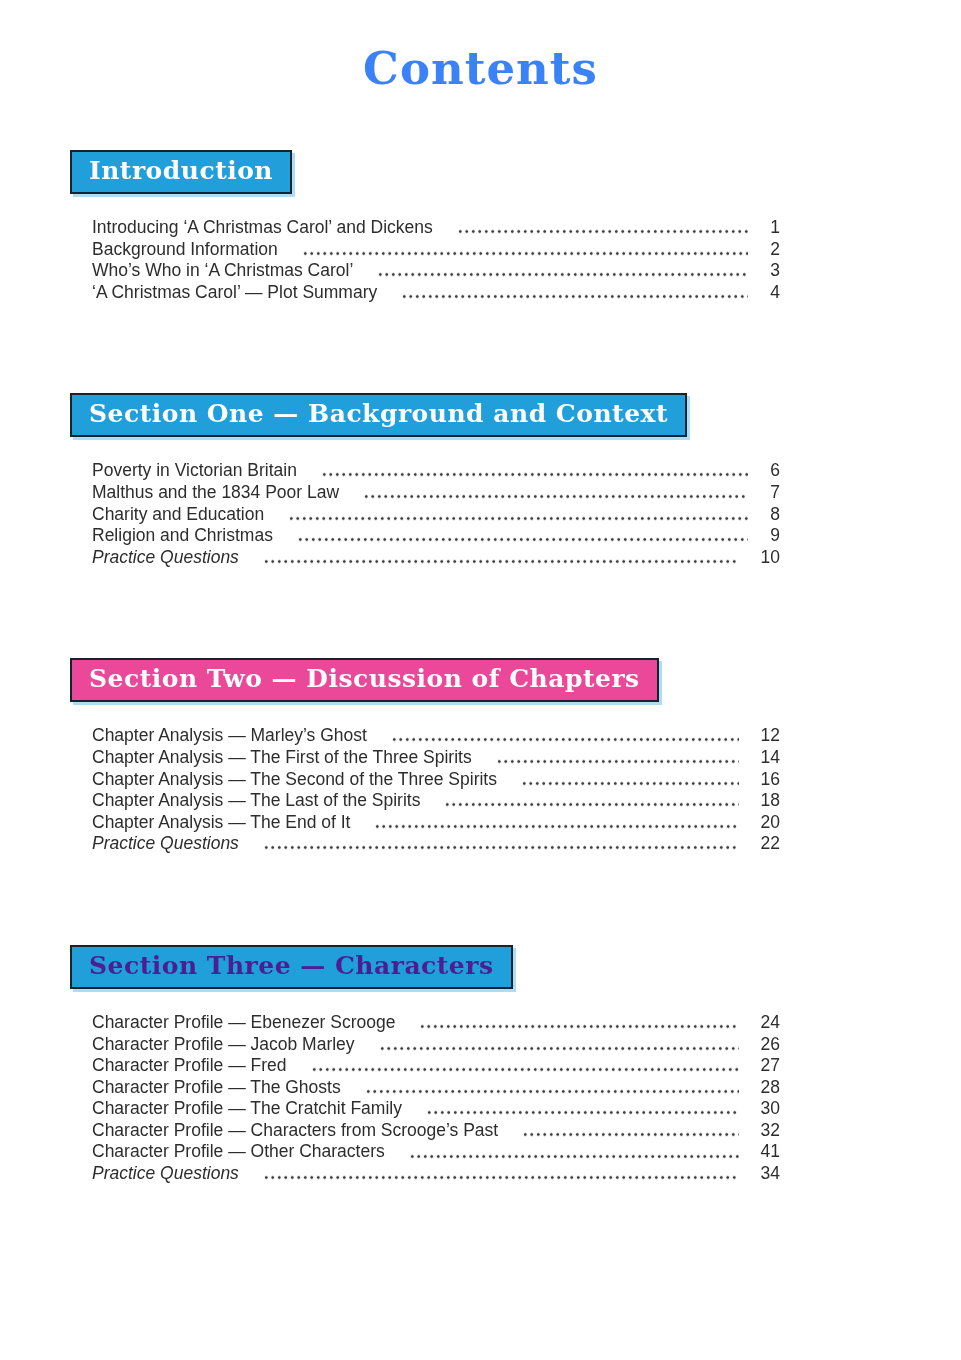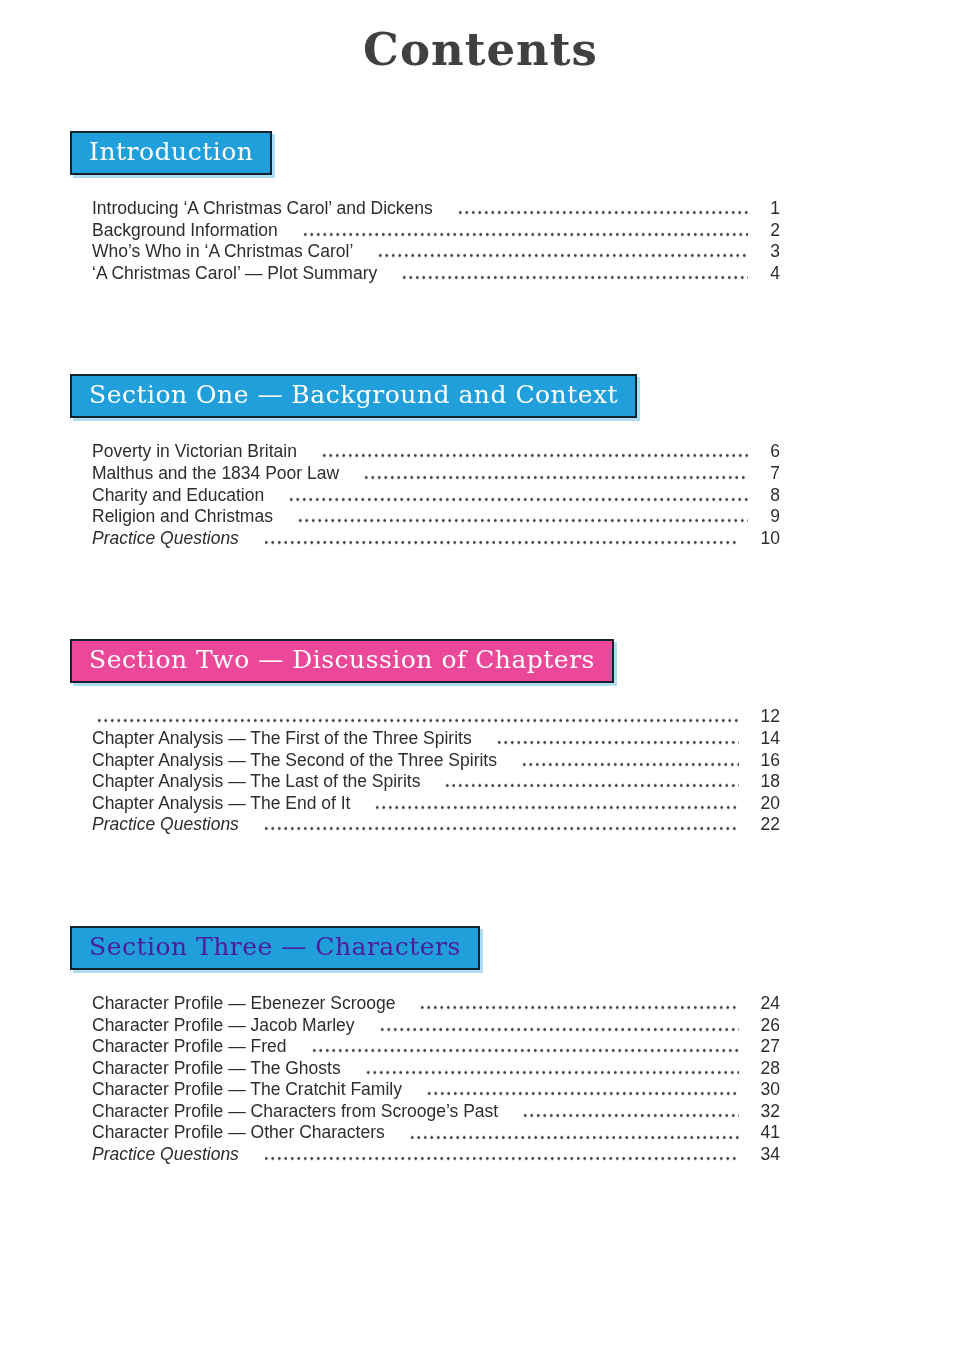--- a/index.html
+++ b/index.html
@@ -7,41 +7,41 @@
     position: relative;
     width: 961px;
     height: 1360px;
     background: #ffffff;
     overflow: hidden;
     font-family: "Liberation Sans", sans-serif;
     color: #2d2d2d;
   }
   .contents-title {
     margin: 0;
-    padding-top: 23px;
+    padding-top: 42px;
     text-align: center;
     font-family: "DejaVu Serif", serif;
     font-weight: bold;
     font-size: 45px;
     line-height: 53px;
-    color: #404040;
+    color: #3b82f6;
     letter-spacing: 1px;
   }
   .sections { }
   .section { margin-left: 70px; }
   .section:first-child { margin-top: 55px; }
   .section + .section { margin-top: 90px; }
   .section-heading {
     display: inline-block;
     background: #219fdb;
     border: 2px solid #14242f;
     box-shadow: 3px 3px 0 #aedcf2;
     color: #ffffff;
     font-family: "DejaVu Serif", serif;
-    font-weight: normal;
+    font-weight: bold;
     font-size: 25px;
     line-height: 28px;
     padding: 5px 17px 7px 17px;
     letter-spacing: 0.5px;
   }
   .entry-list {
     margin-top: 23px;
     margin-left: 22px;
     width: 688px;
   }
@@ -115,20 +115,21 @@
             <span class="page-num">9</span>
           </div>
           <div class="entry-row">
             <span class="entry-title italic">Practice Questions</span>
             <span class="dots"></span>
             <span class="page-num">10</span>
           </div>
         </div></div>
       <div class="section"><div class="section-heading" style="background: #ec4899; color: rgb(255, 255, 255);">Section Two — Discussion of Chapters</div><div class="entry-list">
           <div class="entry-row">
+            <span class="entry-title">Chapter Analysis — Marley’s Ghost</span>
             <span class="dots"></span>
             <span class="page-num">12</span>
           </div>
           <div class="entry-row">
             <span class="entry-title">Chapter Analysis — The First of the Three Spirits</span>
             <span class="dots"></span>
             <span class="page-num">14</span>
           </div>
           <div class="entry-row">
             <span class="entry-title">Chapter Analysis — The Second of the Three Spirits</span>

